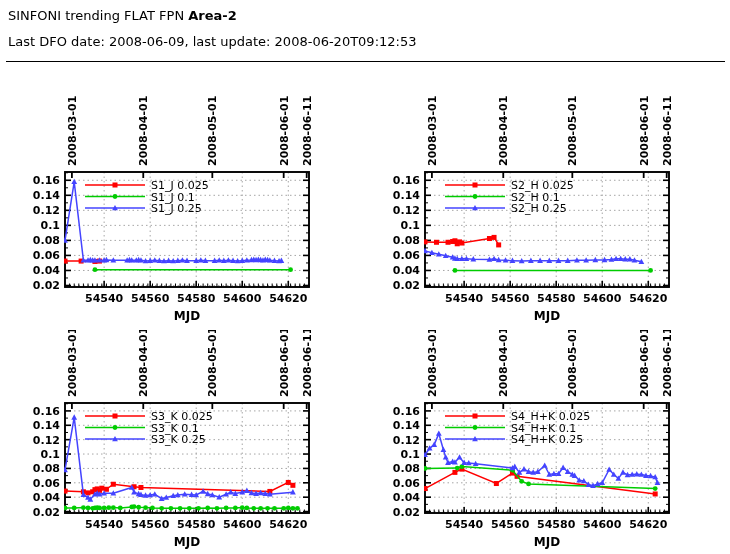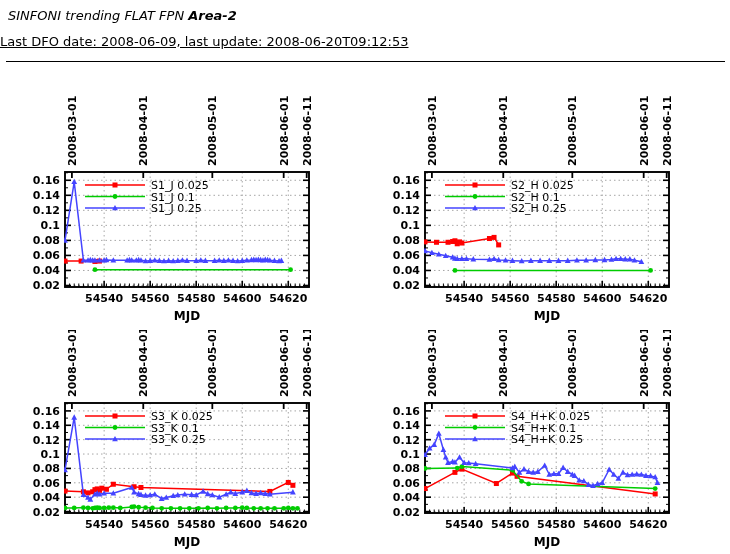--- a/index.html
+++ b/index.html
@@ -1,20 +1,20 @@
 <!DOCTYPE html>
 <html><head>
 <meta charset="utf-8">
 <style>
   html,body{margin:0;padding:0;background:#fff;}
   #page{position:relative;width:730px;height:554px;background:#ffffff;
         font-family:"DejaVu Sans","Liberation Sans",sans-serif;color:#000;overflow:hidden;}
-  .hdr-line1{position:absolute;left:8px;top:8px;font-size:13px;white-space:pre;font-style:italic;}
+  .hdr-line1{position:absolute;left:8px;top:8px;font-size:13px;white-space:pre;}
   .hdr-line1 b{font-weight:bold;}
-  .hdr-line2{position:absolute;left:0;top:34px;font-size:13px;white-space:pre;text-decoration:underline;}
+  .hdr-line2{position:absolute;left:8px;top:34px;font-size:13px;white-space:pre;}
   .hdr-rule{position:absolute;left:6px;top:61px;width:719px;height:0;border-top:1.6px solid #000;}
   svg.chart{position:absolute;}
   #c0{left:0;top:88px;}  #c1{left:360px;top:88px;}
   #c2{left:0;top:330px;} #c3{left:360px;top:330px;}
 </style>
 </head>
 <body>
 <div id="page">
 
 <div class="hdr-line1"><span>SINFONI trending FLAT FPN </span><b>Area-2</b></div>

